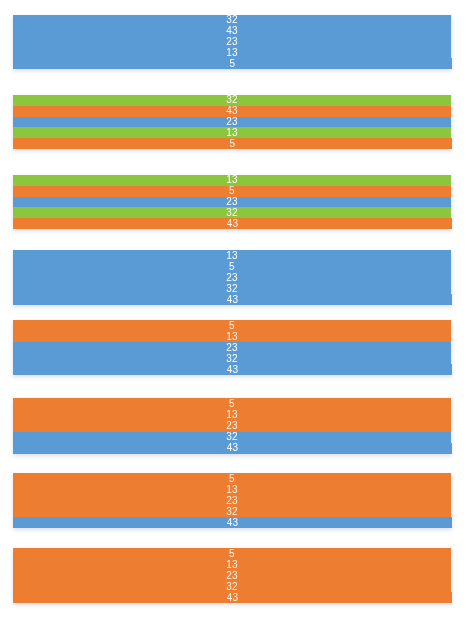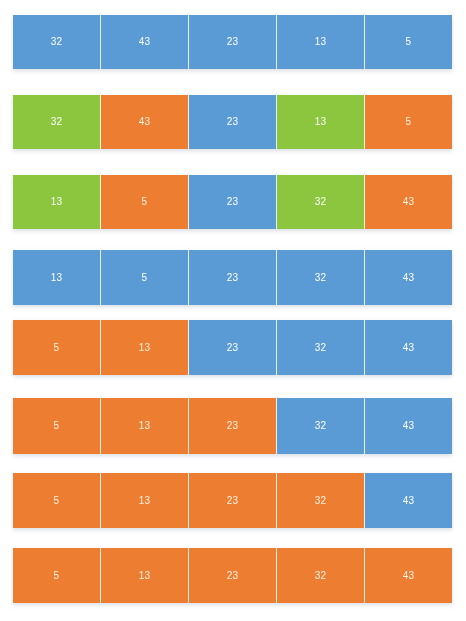--- a/index.html
+++ b/index.html
@@ -20,21 +20,21 @@
     height: 621px;
     background: #ffffff;
     box-sizing: border-box;
   }
 
   .sort-row {
     position: absolute;
     left: 13px;
     width: 439px;
     display: flex;
-    flex-direction: row;
+    flex-direction: column;
     filter: drop-shadow(0px 2px 2px rgba(120,140,160,0.28));
   }
 
   .sort-cell {
     flex: 1 1 0;
     height: 100%;
     display: flex;
     align-items: center;
     justify-content: center;
     box-sizing: border-box;

